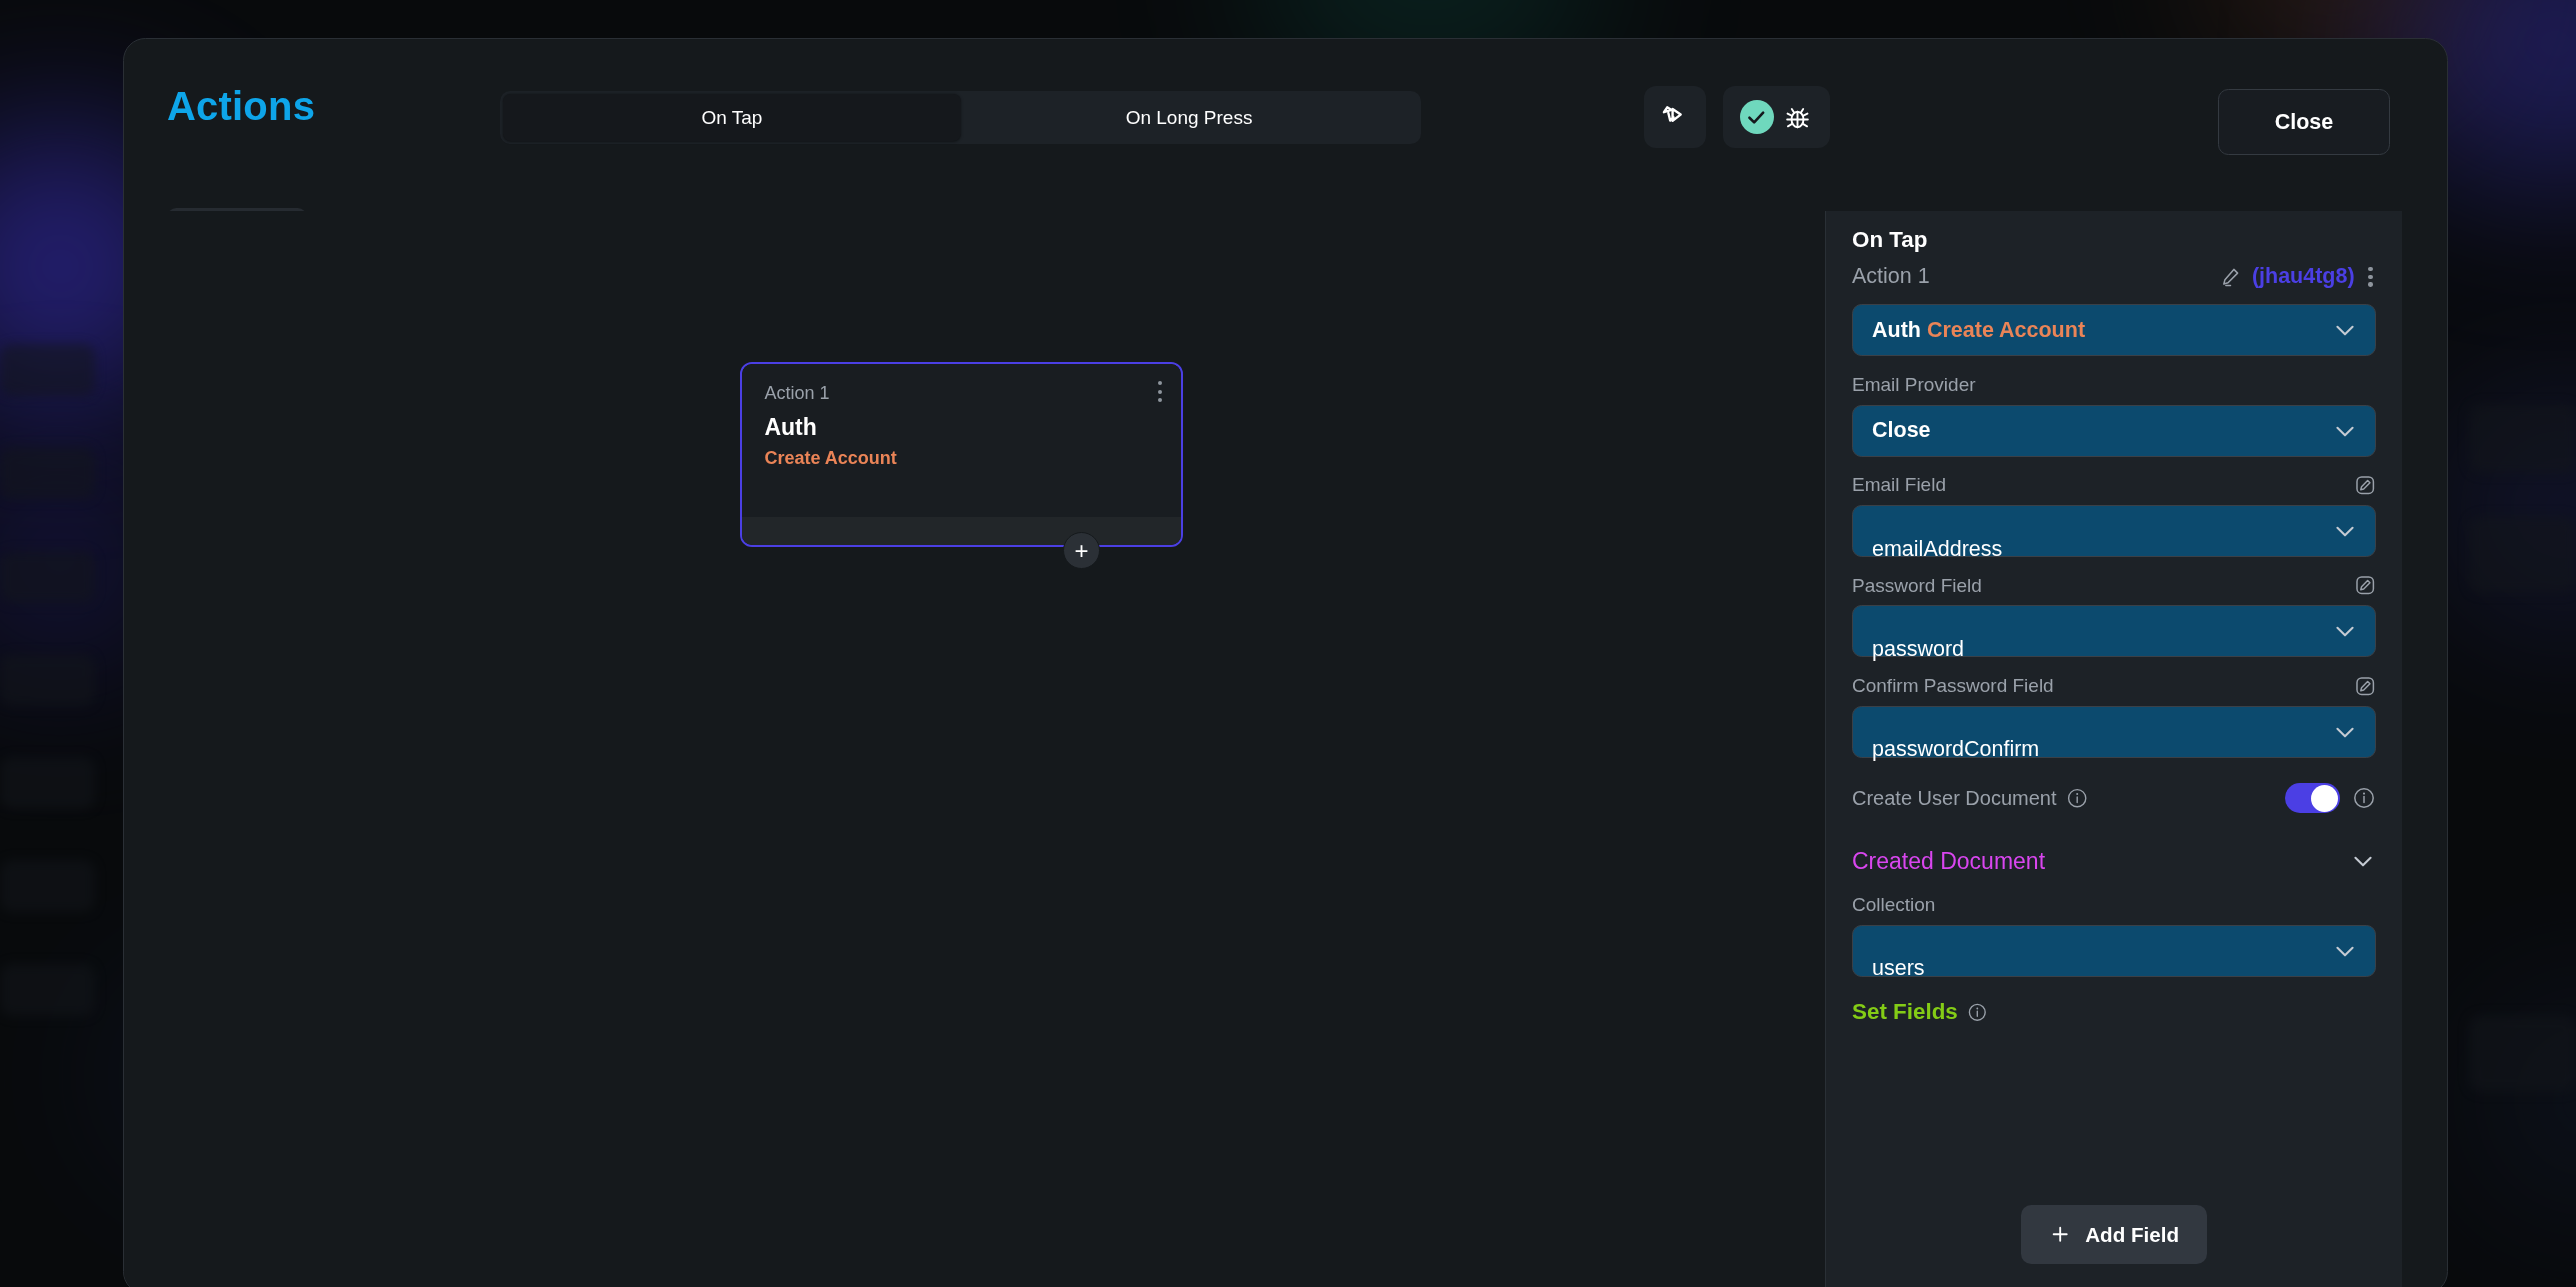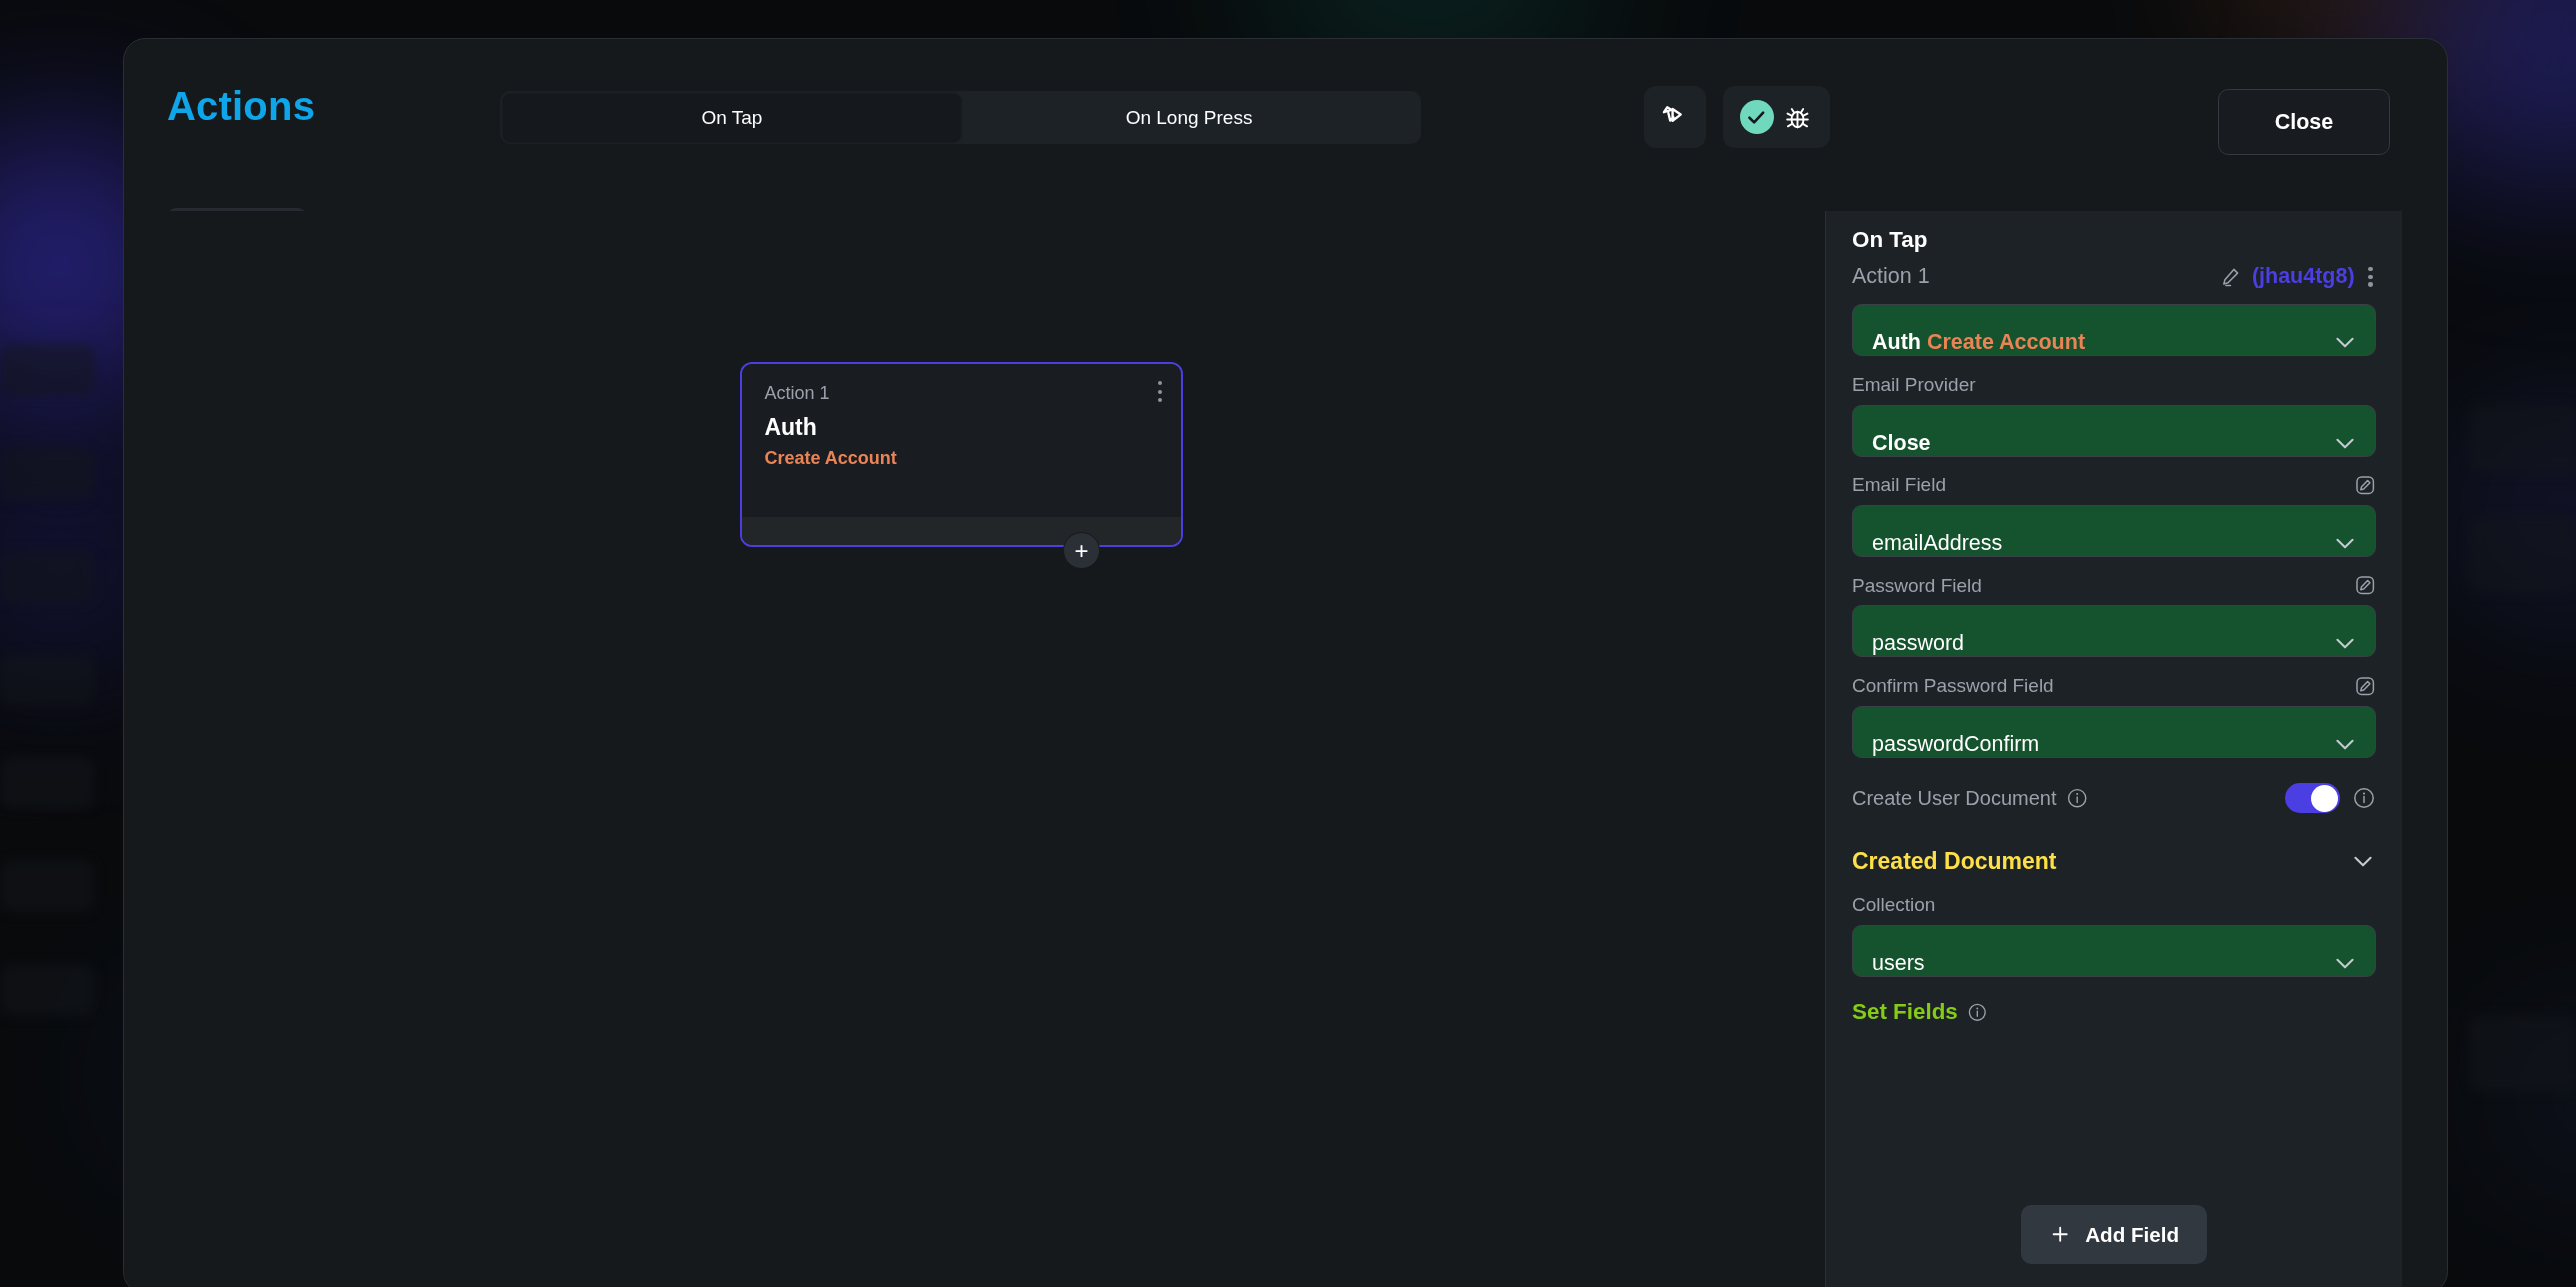--- a/index.html
+++ b/index.html
@@ -190,24 +190,24 @@
     height: 38px; margin-bottom: 8.6px;
   }
   #panel-action-label { font-size: 21.5px; color: #9aa1aa; }
   #panel-action-right { margin-left: auto; display: flex; align-items: center; gap: 10.3px; }
   #panel-action-id { font-size: 21.5px; color: #4B3FE4; font-weight: 600; }
   .kebab-v { display: flex; flex-direction: column; gap: 3.4px; align-items:center; cursor:pointer; padding: 1.7px 3.4px;}
   .kebab-v i { width: 4.3px; height: 4.3px; border-radius: 50%; background: #8e959d; display:block; }
 
   .select {
     height: 52px;
-    background: #14532d;
+    background: #0c4a6e;
     border: 0.9px solid #3a4047;
     border-radius: 9.5px;
-    display: flex; align-items: flex-end;
+    display: flex; align-items: center;
     padding: 0 17px 0 19px;
     cursor: pointer;
   }
   .select .val { font-size: 21.5px; color: #ffffff; font-weight: 700; }
   .select .val.normal { font-weight: 400; margin-top: 36px; }
   .select .chev { margin-left: auto; }
 
   .combo-label-row {
     display: flex; align-items: center;
     margin: 15.5px 0 6.9px 0;
@@ -236,21 +236,21 @@
     width: 27px; height: 27px; border-radius: 50%;
     background: #ffffff;
   }
   #toggle-info { margin-left: 12px; cursor: pointer; }
 
   #created-doc-header {
     display: flex; align-items: center;
     height: 48px; margin-top: 10.3px;
     cursor: pointer;
   }
-  #created-doc-header .t { font-size: 23px; font-weight: 700; color: #fde047; }
+  #created-doc-header .t { font-size: 23px; font-weight: 400; color: #d946ef; }
   #created-doc-header .chev { margin-left: auto; }
 
   #set-fields-row {
     display: flex; align-items: center;
     margin-top: 22.4px;
   }
   #set-fields-row .t { font-size: 22.4px; font-weight: 700; color: #84cc16; }
 
   #add-field-button {
     position: absolute; left: 50%; transform: translateX(-50%);

